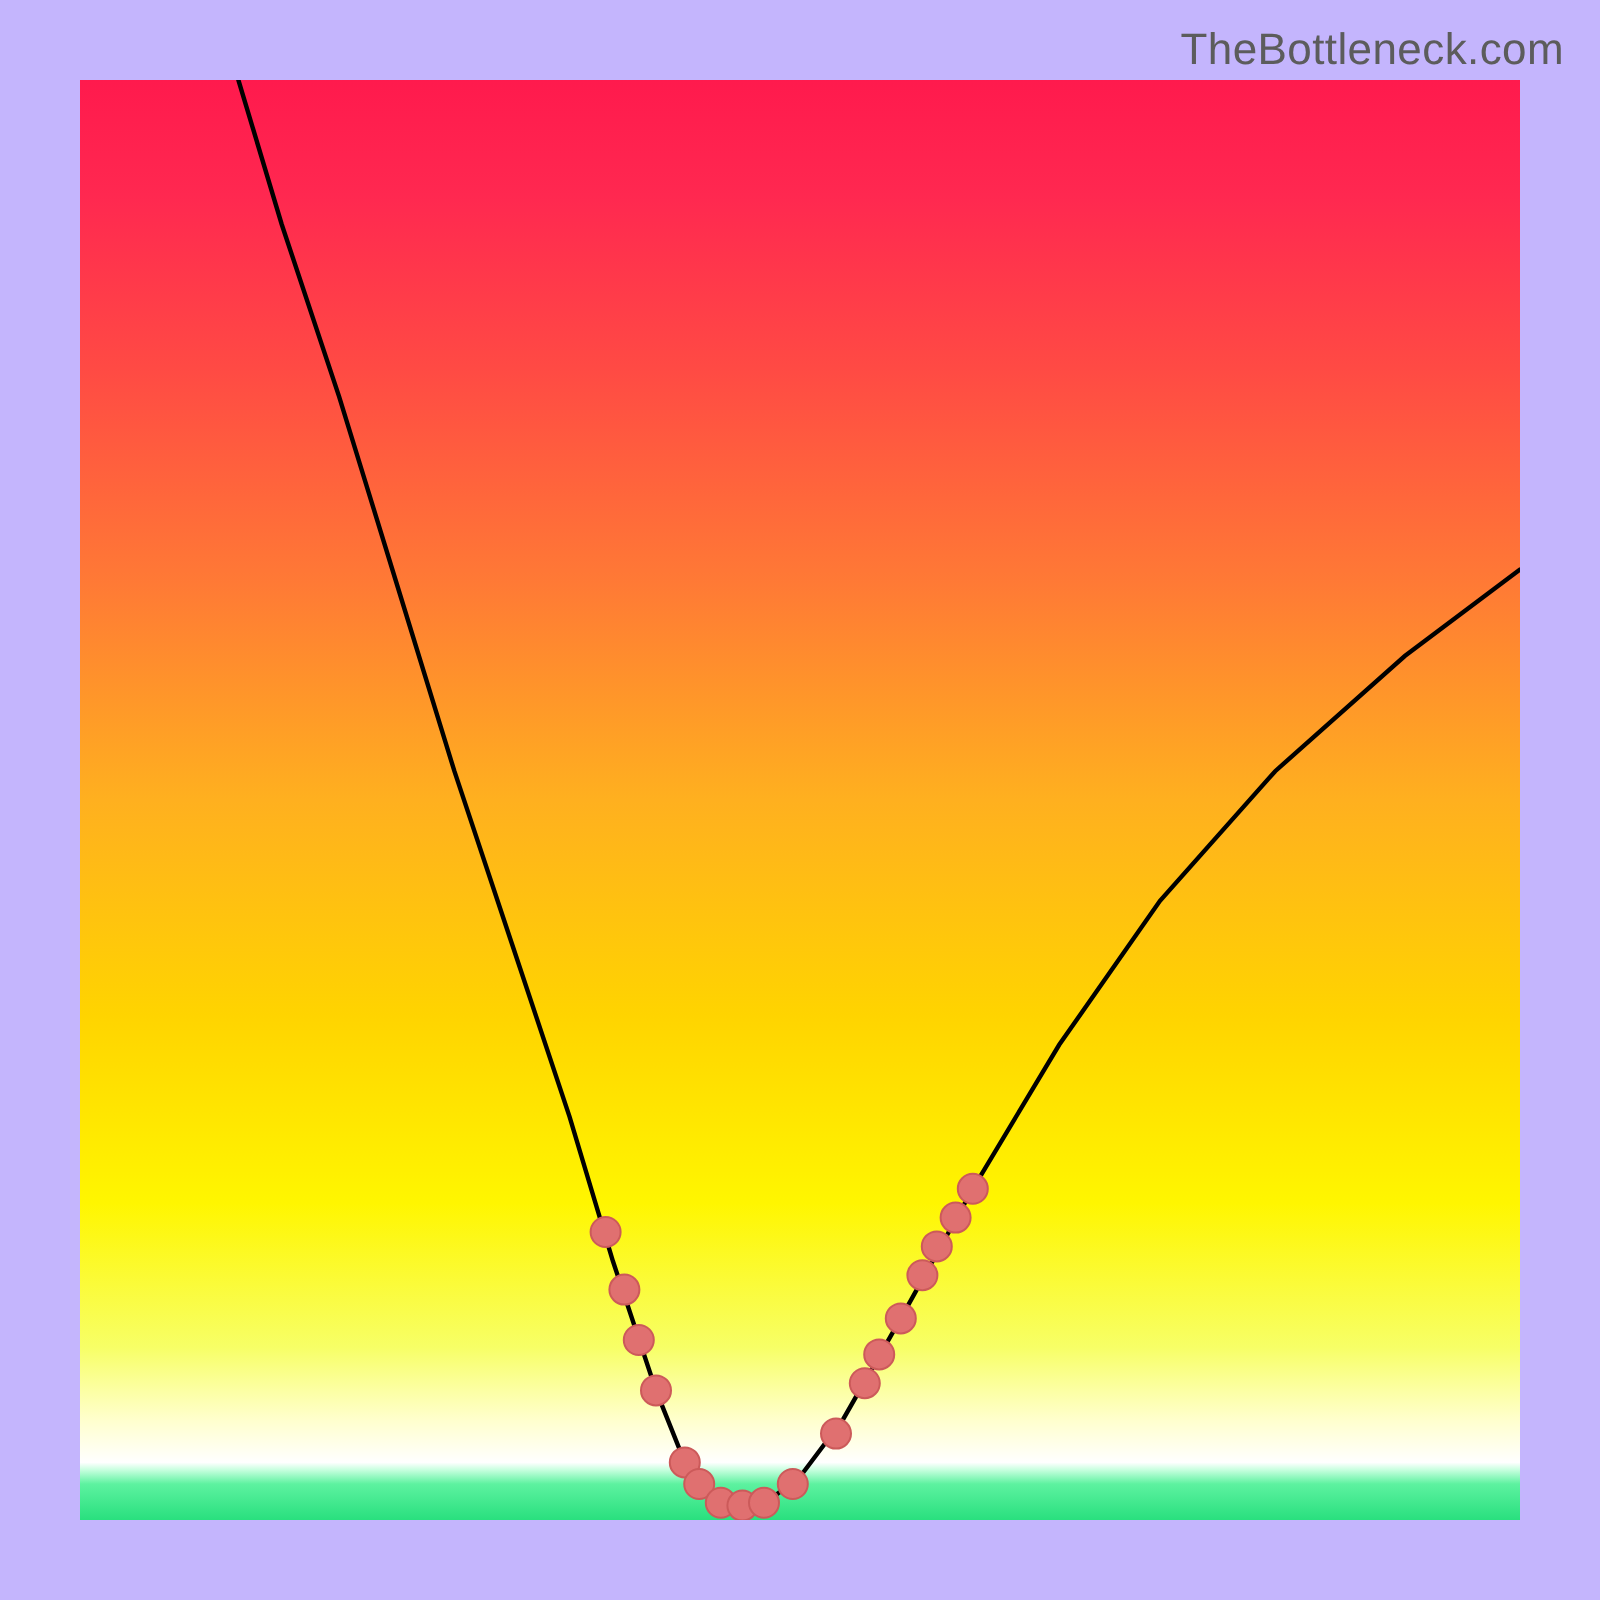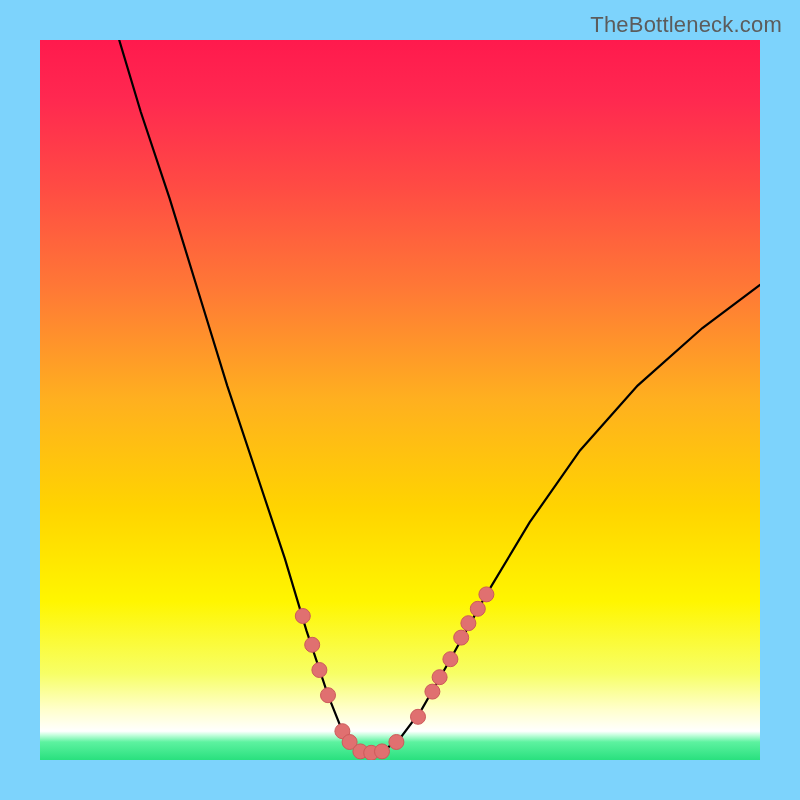--- a/index.html
+++ b/index.html
@@ -10,21 +10,21 @@
     background: #000;
     overflow: hidden;
     font-family: Arial, Helvetica, sans-serif;
   }
   .frame {
     position: absolute;
     left: 0;
     top: 0;
     width: 800px;
     height: 800px;
-    background: #7dd3fc;
+    background: #c4b5fd;
   }
   .plot-area {
     position: absolute;
     left: 40px;
     top: 40px;
     width: 720px;
     height: 720px;
     box-sizing: border-box;
   }
   .watermark {

